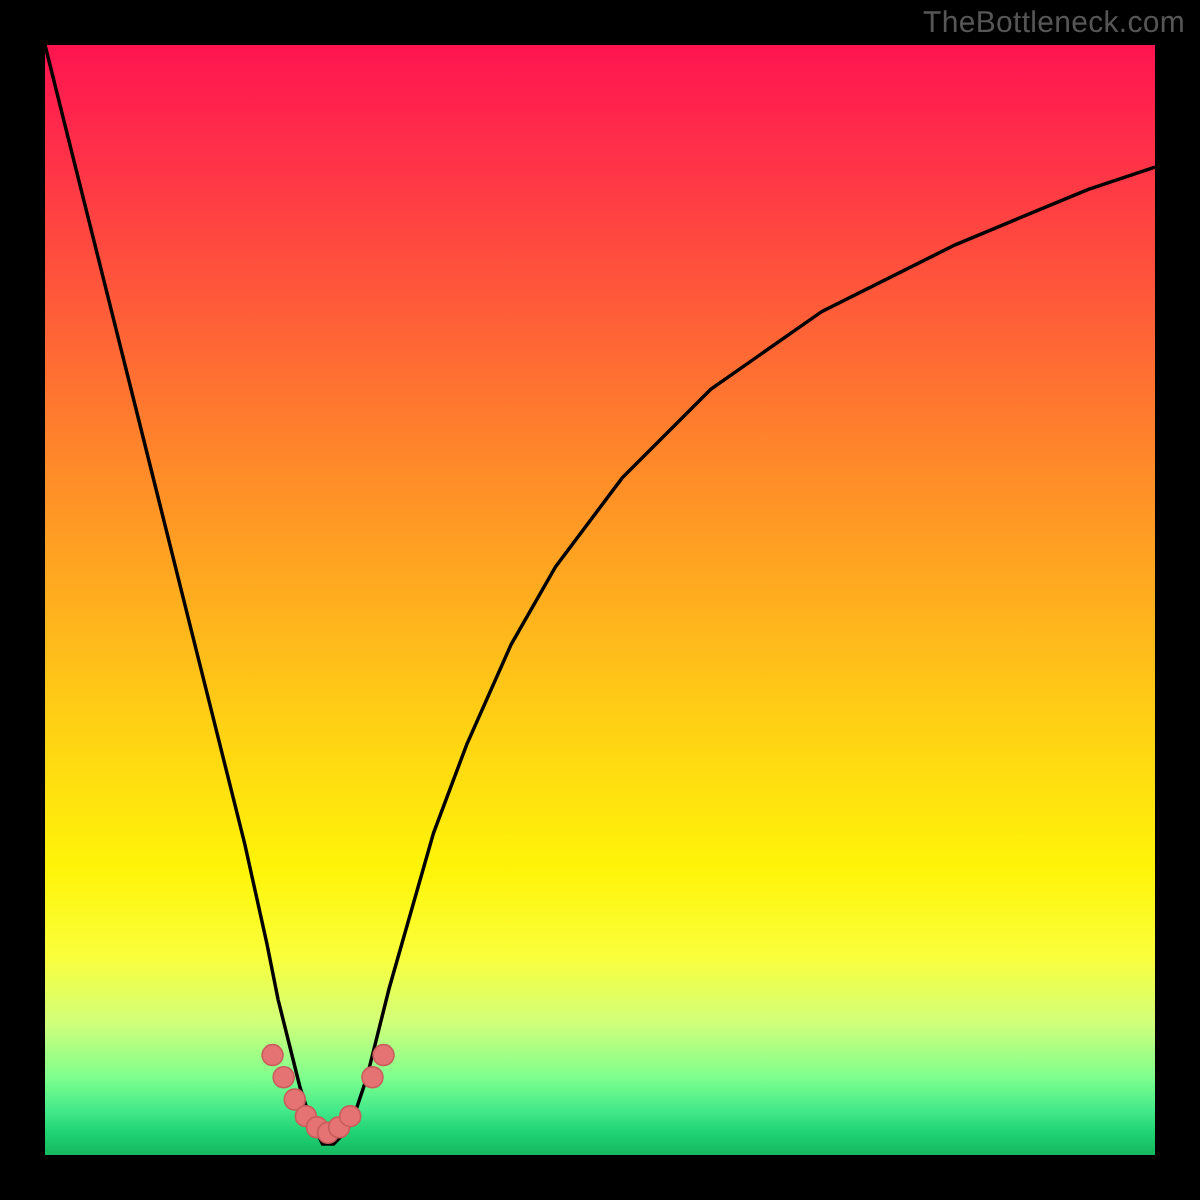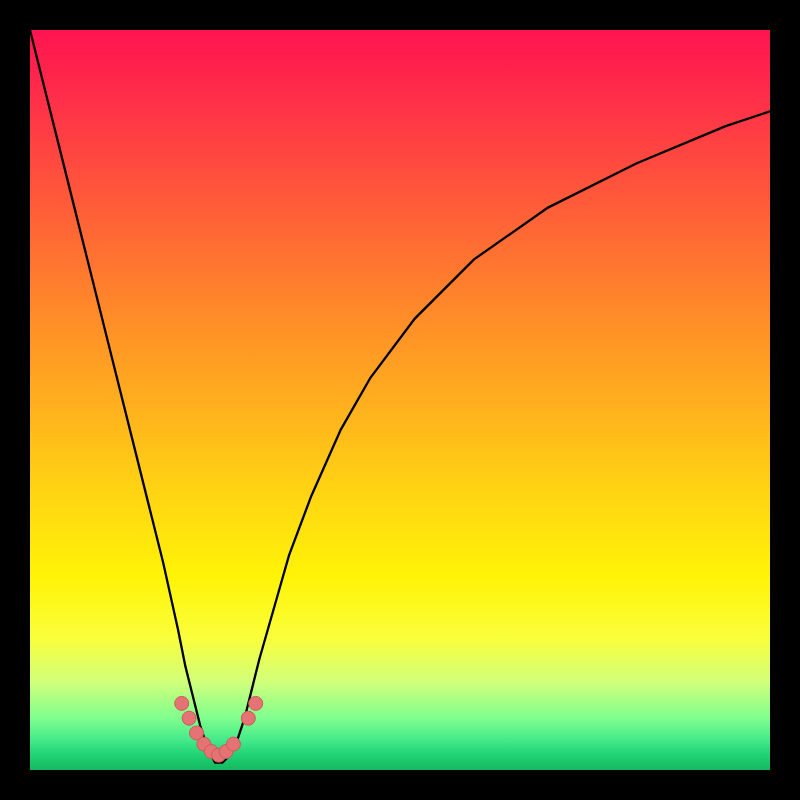--- a/index.html
+++ b/index.html
@@ -75,13 +75,14 @@
           <circle cx="173.9" cy="714.1" r="7" fill="#e57373" stroke="#c95c5c" stroke-width="1"></circle>
           <circle cx="181.3" cy="721.5" r="7" fill="#e57373" stroke="#c95c5c" stroke-width="1"></circle>
           <circle cx="188.7" cy="725.2" r="7" fill="#e57373" stroke="#c95c5c" stroke-width="1"></circle>
           <circle cx="196.1" cy="721.5" r="7" fill="#e57373" stroke="#c95c5c" stroke-width="1"></circle>
           <circle cx="203.5" cy="714.1" r="7" fill="#e57373" stroke="#c95c5c" stroke-width="1"></circle>
           <circle cx="218.3" cy="688.2" r="7" fill="#e57373" stroke="#c95c5c" stroke-width="1"></circle>
           <circle cx="225.7" cy="673.4" r="7" fill="#e57373" stroke="#c95c5c" stroke-width="1"></circle>
         </g>
     </svg>
   </div>
+  <div class="watermark">TheBottleneck.com</div>
 </div>
 
 </body></html>

